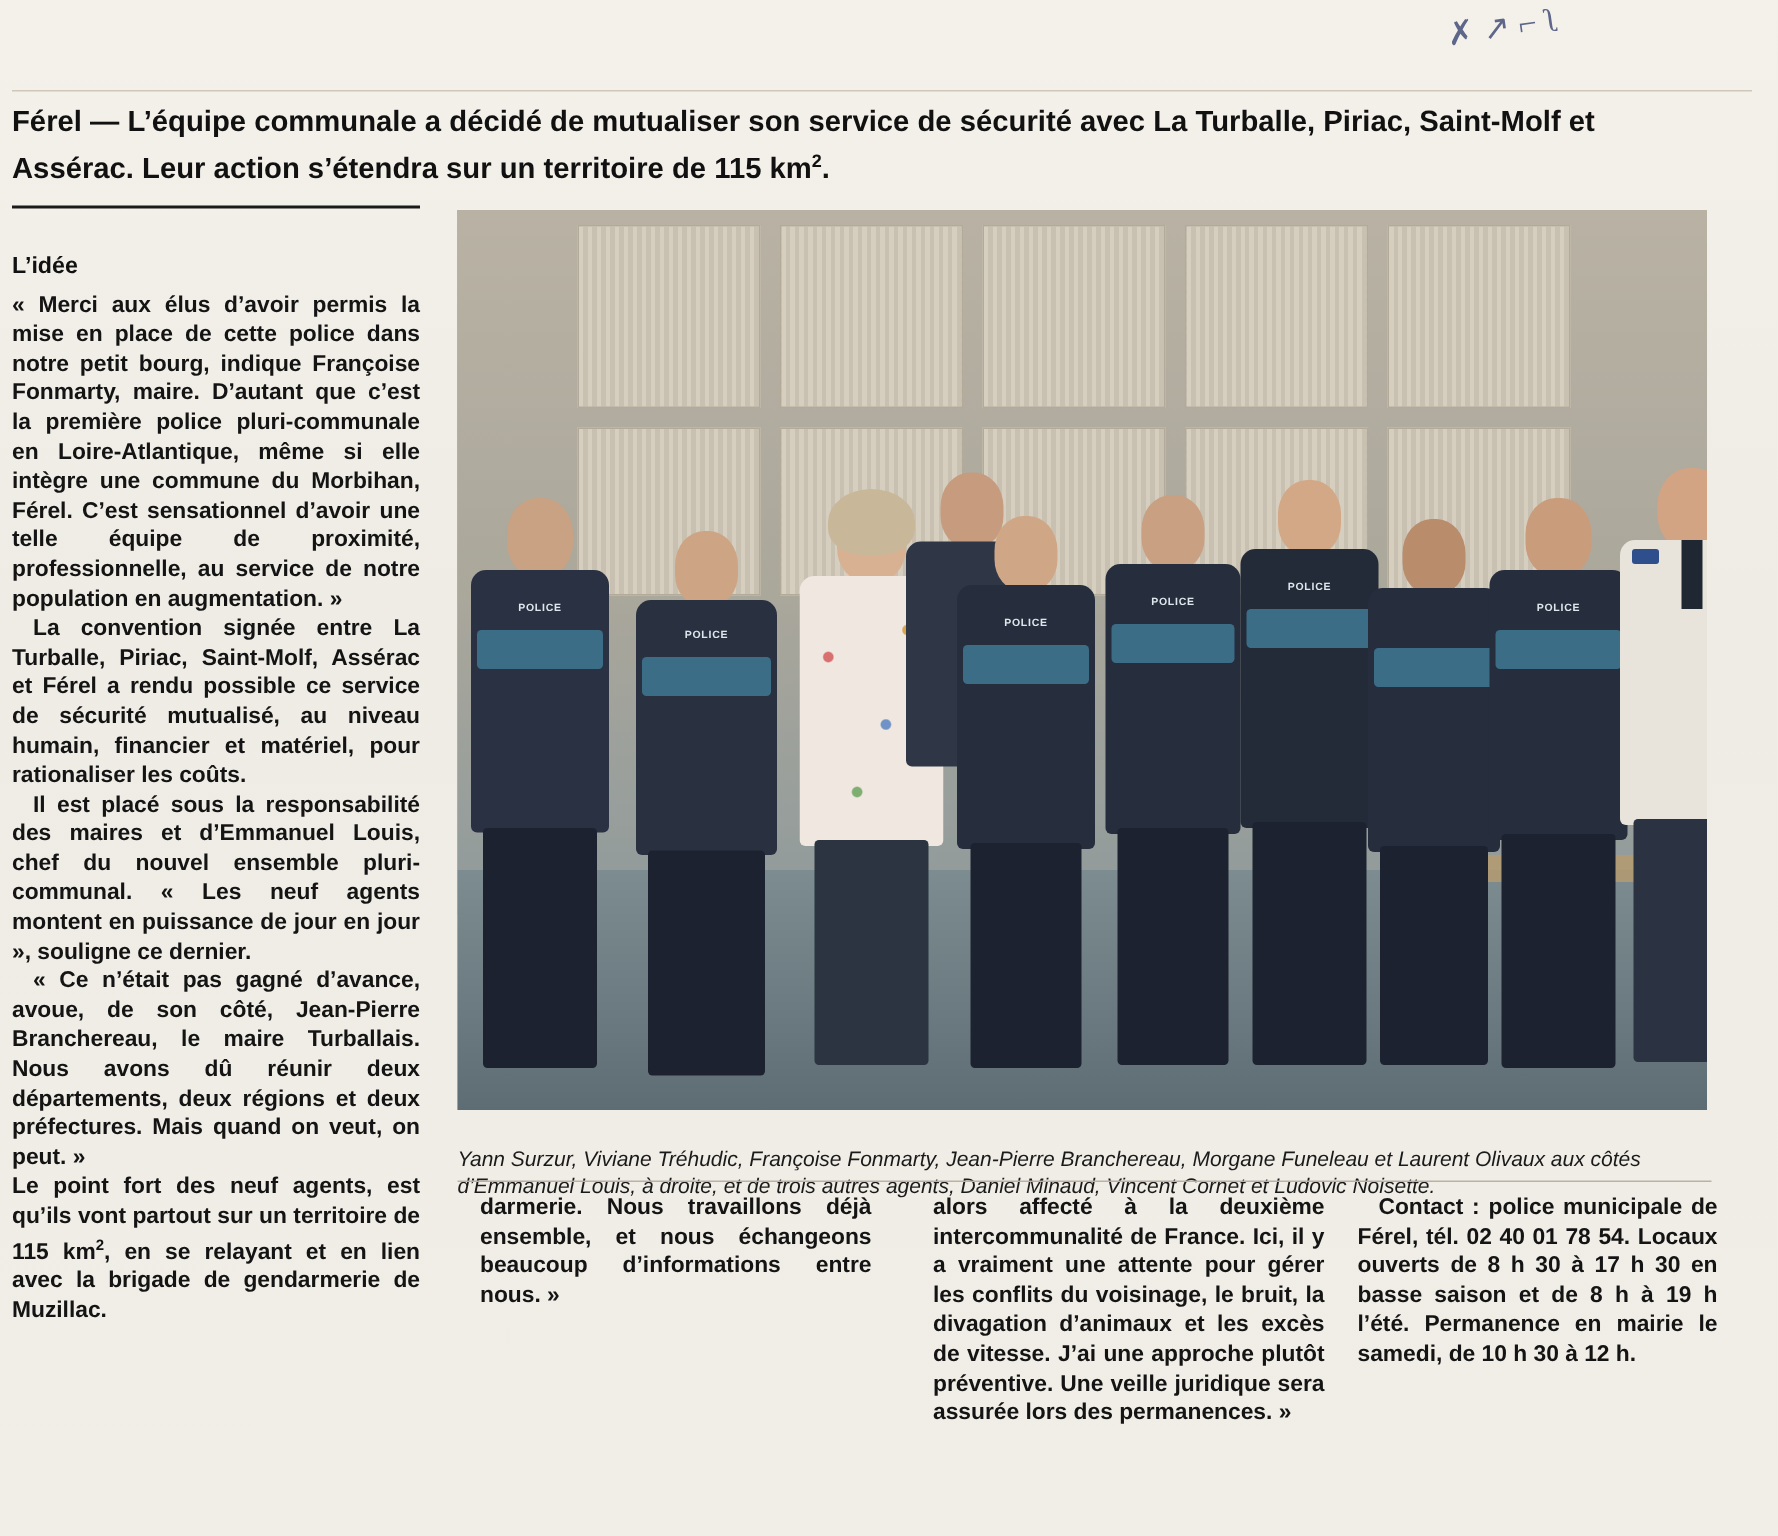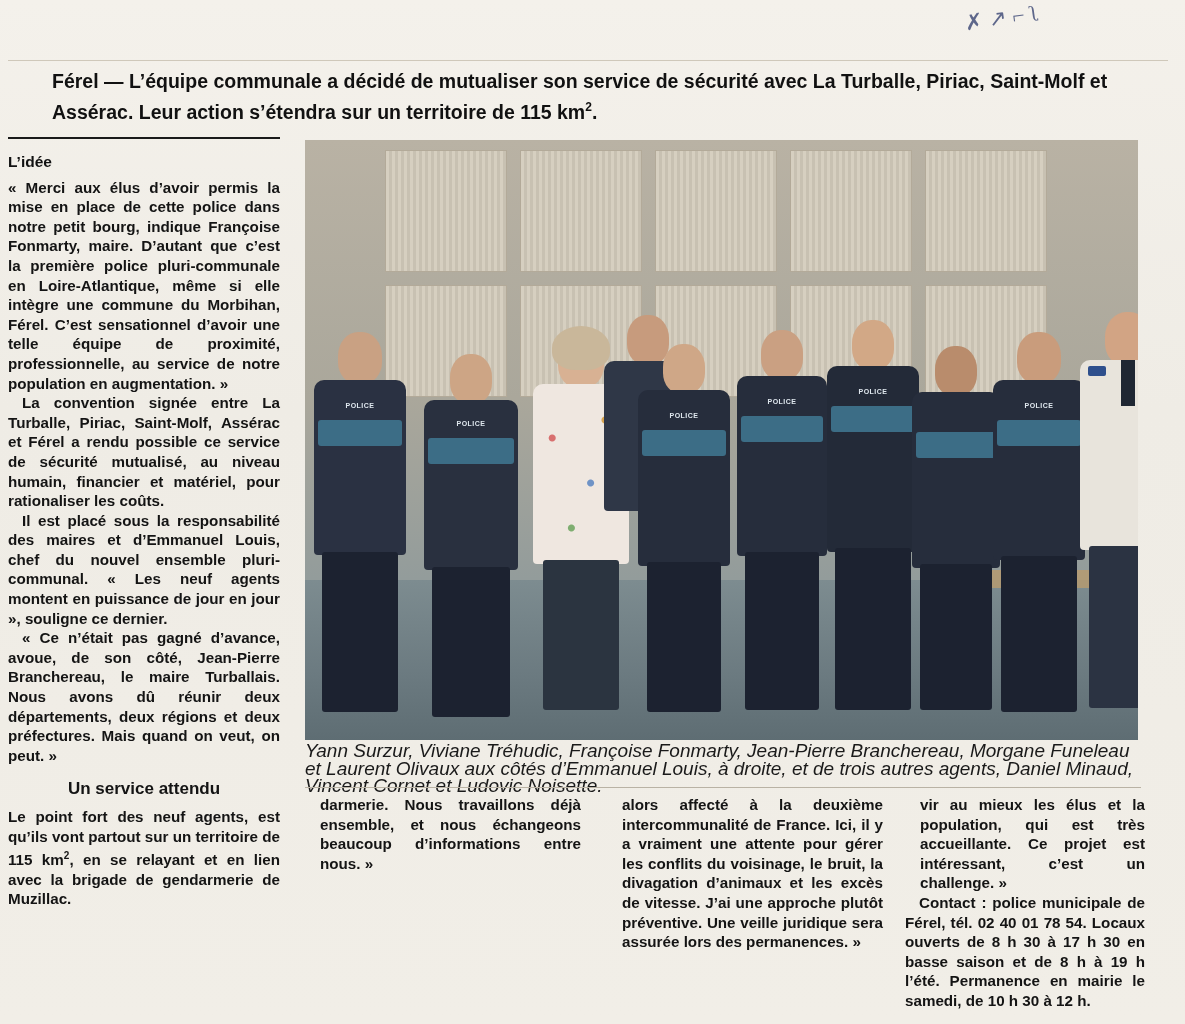--- a/index.html
+++ b/index.html
@@ -24,48 +24,48 @@
     color:#101010;
   }
   .scribble{
     position:absolute;right:70px;top:0px;width:150px;height:40px;
     color:#2d3a6b;font-size:22px;font-family:"Liberation Serif",serif;
     transform:rotate(-8deg);opacity:.75;
   }
   
   .standfirst{
     position:absolute;left:8px;top:68px;width:1130px;
-    font-size:19.5px;line-height:26px;font-weight:bold;color:#111;margin-left:44px;
+    font-size:19.5px;line-height:26px;font-weight:bold;color:#111;
   }
   .standfirst sup{font-size:12px;vertical-align:super;}
   
   .rule{position:absolute;background:#1a1a1a;height:2px;}
   
   .subhead{
     font-size:15.5px;font-weight:bold;color:#111;margin:0 0 6px 0;
   }
   .col-left{
-    position:absolute;left:8px;top:152px;width:272px;
+    position:absolute;left:8px;top:168px;width:272px;
     font-size:15.2px;line-height:19.6px;font-weight:bold;color:#141414;
     text-align:justify;
   }
   .col-left p{margin:0 0 0 0;text-indent:14px;}
   .col-left p.first{text-indent:0;}
   .col-left .secthead{
     font-size:17px;font-weight:bold;text-align:center;margin:14px 0 8px 0;text-indent:0;
   }
   .col-left sup{font-size:10px;vertical-align:super;}
   
   .photo{
     position:absolute;left:305px;top:140px;width:833px;height:600px;
     overflow:hidden;background:#6d7b83;
   }
   .caption{
-    position:absolute;left:305px;top:742px;width:836px;
-    font-size:19px;line-height:17.6px;font-style:italic;color:#1a1a1a;
+    position:absolute;left:305px;top:764px;width:836px;
+    font-size:14px;line-height:17.6px;font-style:italic;color:#1a1a1a;
   }
   
   .botcol{
     position:absolute;top:795px;width:276px;
     font-size:15.2px;line-height:19.6px;font-weight:bold;color:#141414;
     text-align:justify;
   }
   .botcol p{margin:0;text-indent:14px;}
   .botcol p.first{text-indent:0;margin-left:15px;}
   .c1{left:305px;}
@@ -104,21 +104,20 @@
   </div>
 
   <div class="rule" style="left:8px;top:137px;width:272px;"></div>
 
   <div class="col-left">
     <div class="subhead">L’idée</div>
     <p class="first">« Merci aux élus d’avoir permis la mise en place de cette police dans notre petit bourg, indique Françoise Fonmarty, maire. D’autant que c’est la première police pluri-communale en Loire-Atlantique, même si elle intègre une commune du Morbihan, Férel. C’est sensationnel d’avoir une telle équipe de proximité, professionnelle, au service de notre population en augmentation. »</p>
     <p>La convention signée entre La Turballe, Piriac, Saint-Molf, Assérac et Férel a rendu possible ce service de sécurité mutualisé, au niveau humain, financier et matériel, pour rationaliser les coûts.</p>
     <p>Il est placé sous la responsabilité des maires et d’Emmanuel Louis, chef du nouvel ensemble pluri-communal. « Les neuf agents montent en puissance de jour en jour », souligne ce dernier.</p>
     <p>« Ce n’était pas gagné d’avance, avoue, de son côté, Jean-Pierre Branchereau, le maire Turballais. Nous avons dû réunir deux départements, deux régions et deux préfectures. Mais quand on veut, on peut. »</p>
-    <p class="secthead">Un service attendu</p>
     <p class="first"><span>Le point fort des neuf agents, est qu’ils vont partout sur un territoire de 115 km</span><sup>2</sup><span>, en se relayant et en lien avec la brigade de gendarmerie de Muzillac.</span></p>
   </div>
 
   <div class="photo">
     <div class="backwall"></div>
     <div class="floor"></div>
 
     <div class="window" style="left:80px;top:10px;width:120px;height:120px;"></div>
     <div class="window" style="left:215px;top:10px;width:120px;height:120px;"></div>
     <div class="window" style="left:350px;top:10px;width:120px;height:120px;"></div>
@@ -214,17 +213,16 @@
 
   <div class="rule" style="left:305px;top:787px;width:836px;height:1px;background:#b9b2a4;"></div>
 
   <div class="botcol c1">
     <p class="first">darmerie. Nous travaillons déjà ensemble, et nous échangeons beaucoup d’informations entre nous. »</p>
   </div>
   <div class="botcol c2">
     <p class="first">alors affecté à la deuxième intercommunalité de France. Ici, il y a vraiment une attente pour gérer les conflits du voisinage, le bruit, la divagation d’animaux et les excès de vitesse. J’ai une approche plutôt préventive. Une veille juridique sera assurée lors des permanences. »</p>
   </div>
   <div class="botcol c3">
-    <p class="first">vir au mieux les élus et la population, qui est très accueillante. Ce projet est intéressant, c’est un challenge. »</p>
     <p class="contact"><span>Contact :</span><span> police municipale de Férel, tél. 02 40 01 78 54. Locaux ouverts de 8 h 30 à 17 h 30 en basse saison et de 8 h à 19 h l’été. Permanence en mairie le samedi, de 10 h 30 à 12 h.</span></p>
   </div>
 
 </div>
 
 </body></html>

